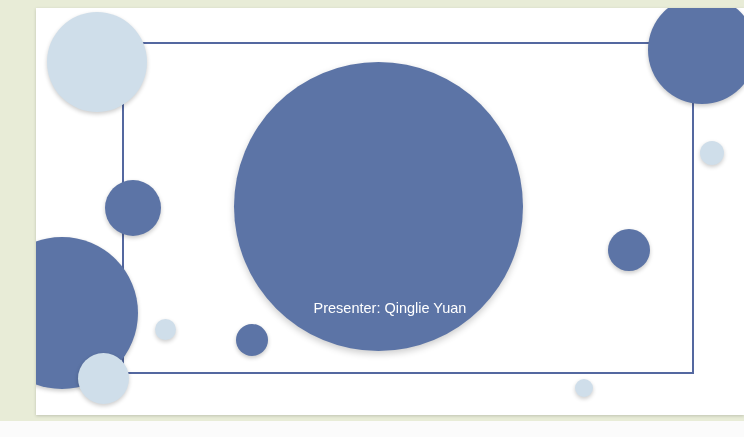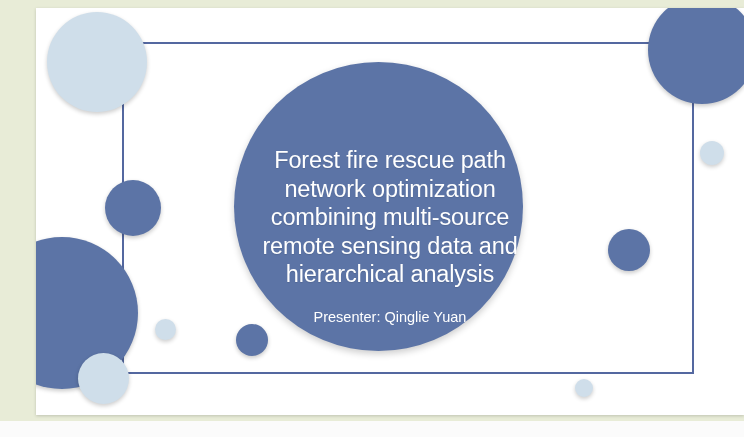--- a/index.html
+++ b/index.html
@@ -150,24 +150,17 @@
     <div class="circle c-dark" style="left:572px; top:221px; width:42px; height:42px;"></div>
 
     <div class="circle c-light" style="left:664px; top:133px; width:24px; height:24px;"></div>
 
     <div class="circle c-light" style="left:539px; top:371px; width:18px; height:18px;"></div>
 
     <div class="hero" style="left:198px; top:54px;"></div>
 
     <div class="circle c-dark" style="left:200px; top:316px; width:32px; height:32px; z-index:7;"></div>
 
-    <div class="title-block" style="top:138px;">
-      <div class="title-line">Forest fire rescue path</div>
-      <div class="title-line">network optimization</div>
-      <div class="title-line">combining multi-source</div>
-      <div class="title-line">remote sensing data and</div>
-      <div class="title-line">hierarchical analysis</div>
-    </div>
 
-    <div class="presenter" style="top:299px;">Presenter:  Qinglie Yuan</div>
+    <div class="presenter" style="top:290px;">Presenter:  Qinglie Yuan</div>
 
   </div>
 </div>
 
 </body></html>

